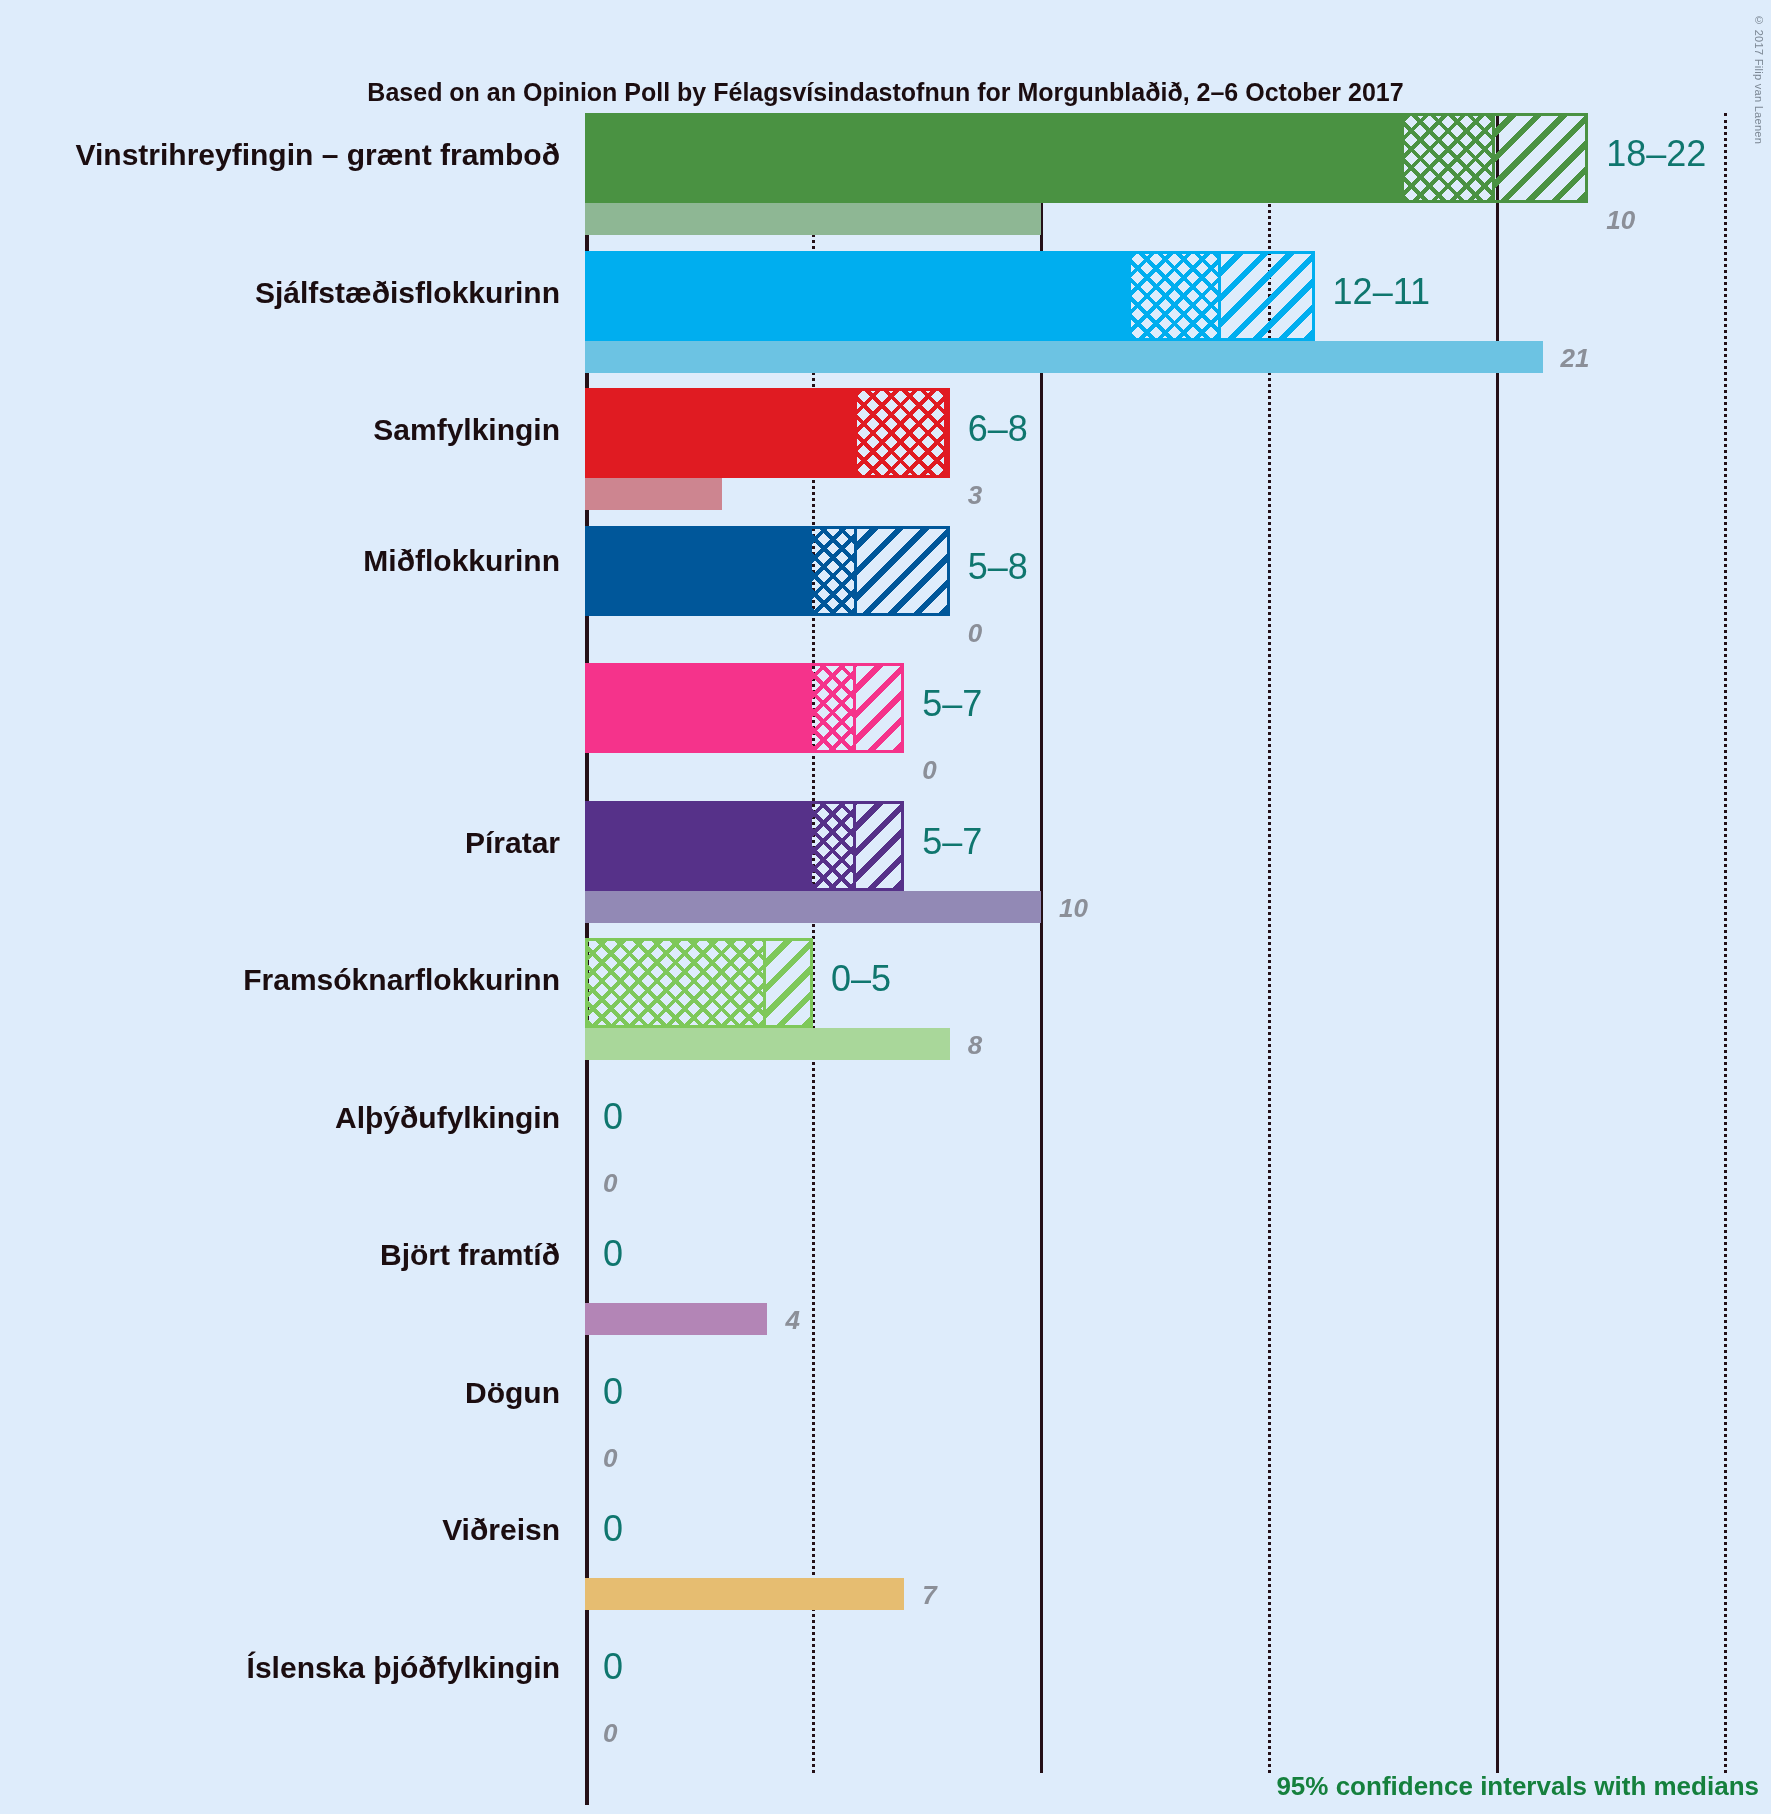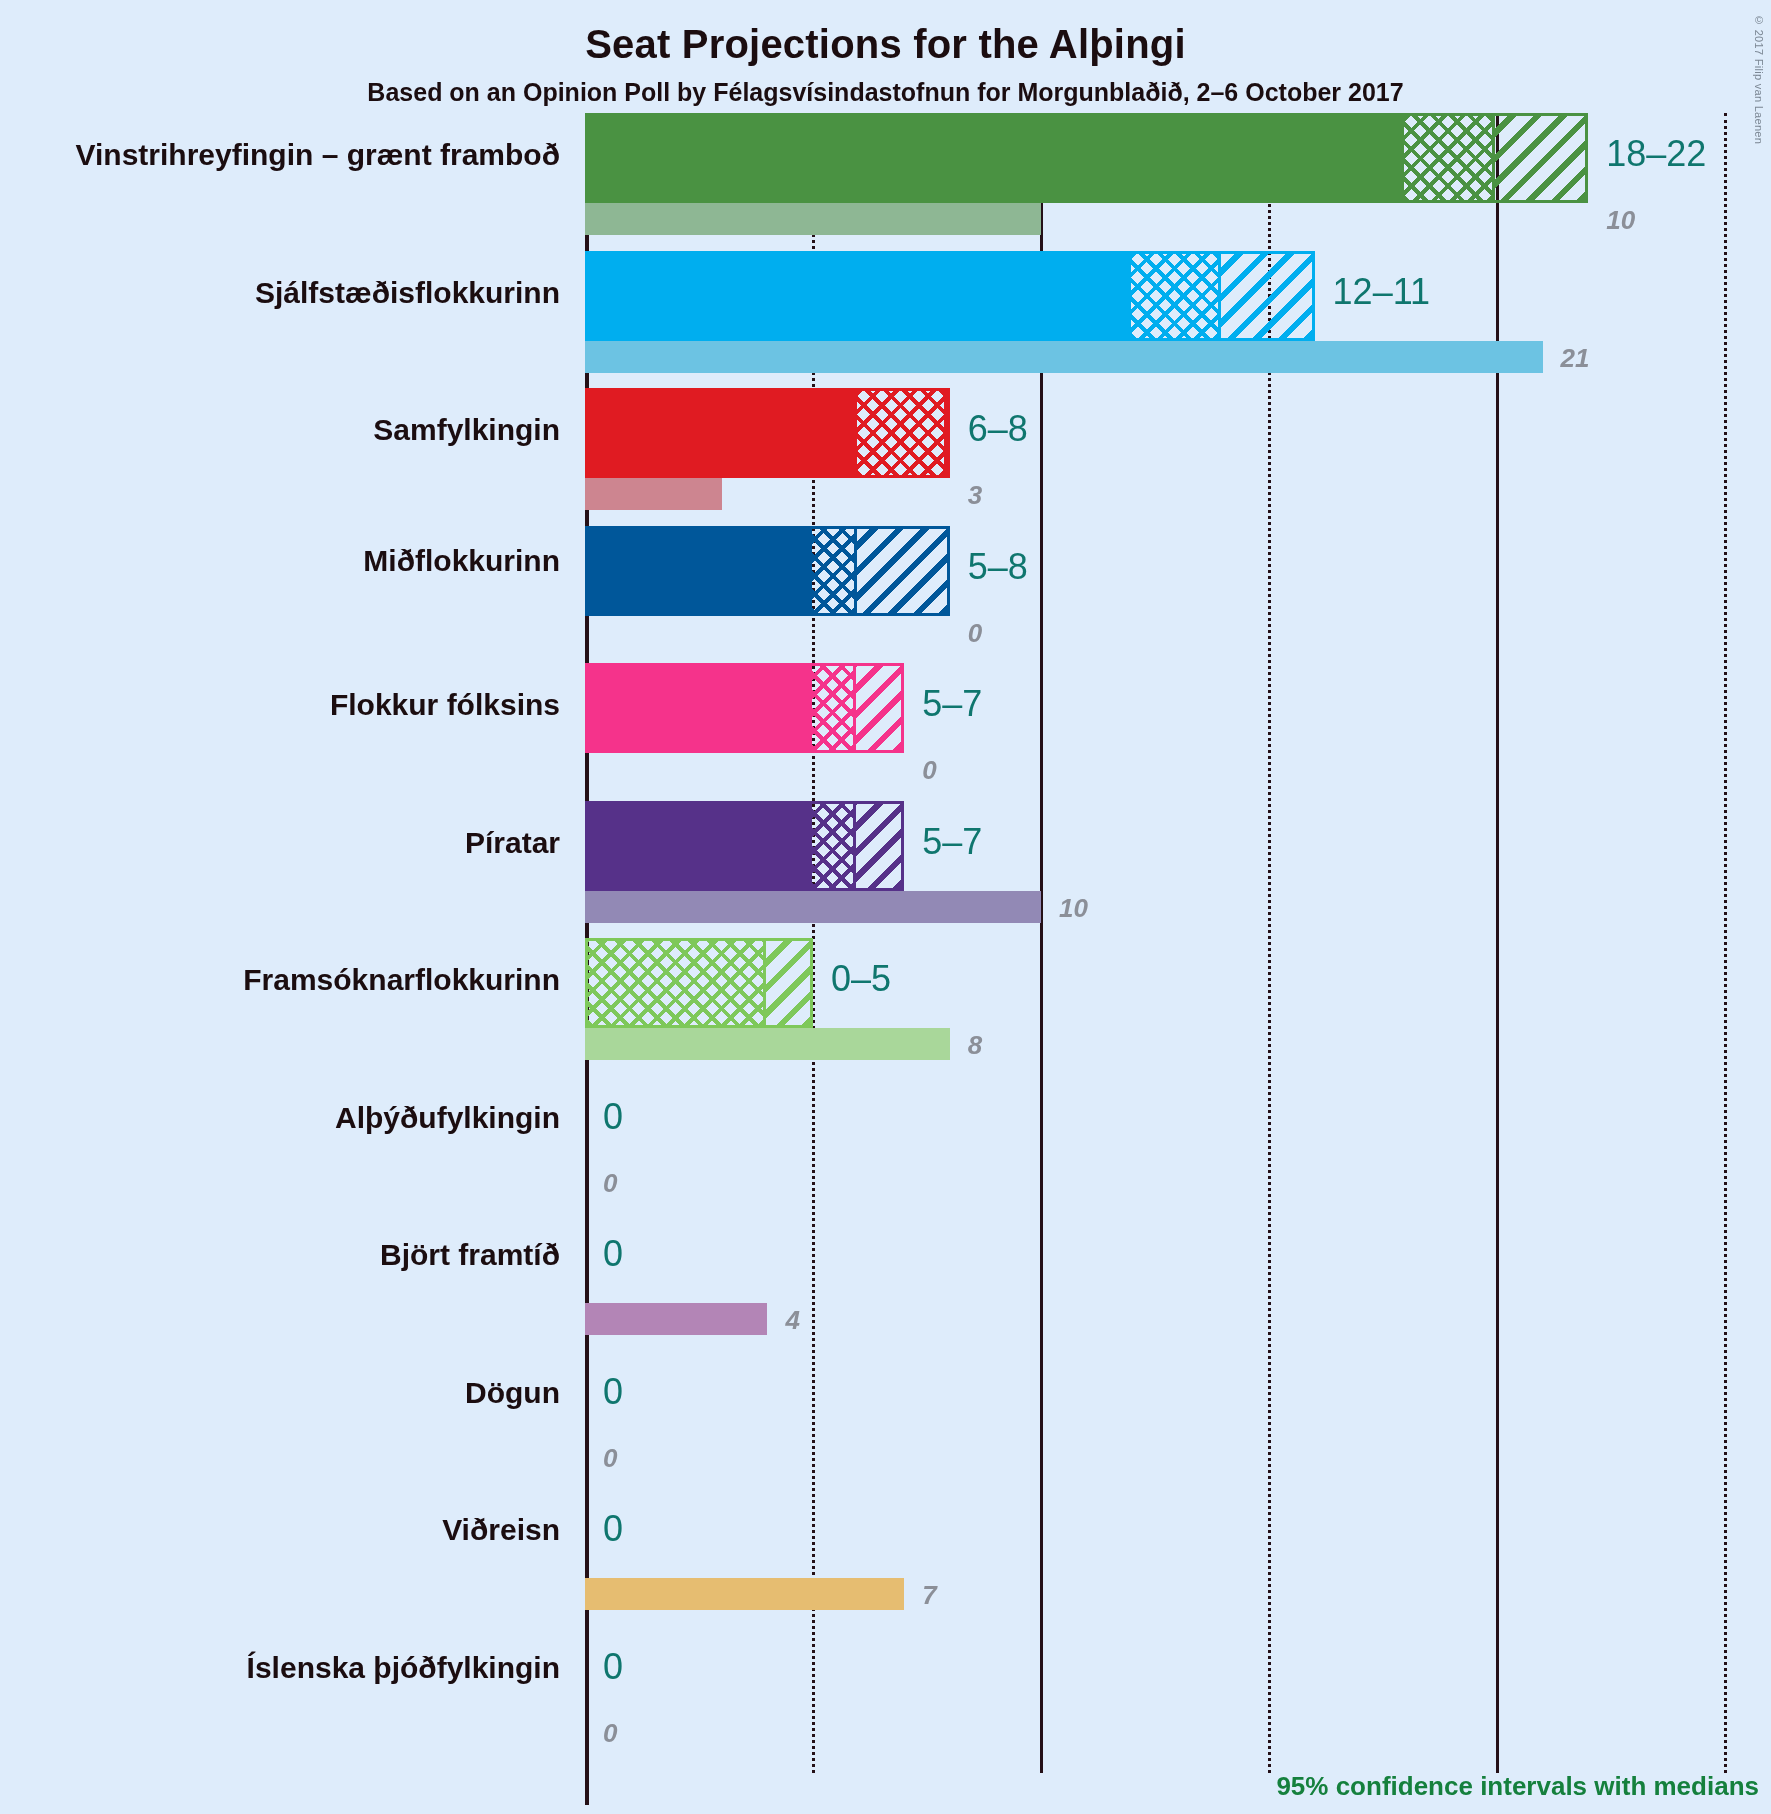--- a/index.html
+++ b/index.html
@@ -64,21 +64,20 @@
   #legend-note{
     position:absolute;right:12px;bottom:12px;
     font-size:26px;font-weight:bold;color:#15803d;
   }
 </style>
 </head>
 <body>
 
 <div id="plot">
 
-  <div id="chart-title">Seat Projections for the Alþingi</div>
   <div id="chart-subtitle">Based on an Opinion Poll by Félagsvísindastofnun for Morgunblaðið, 2–6 October 2017</div>
   <div id="copyright">© 2017 Filip van Laenen</div>
 
   <div id="gridlines">
       <div class="gridline solid" style="left: 1039.5px; top: 113px; height: 1660px;"></div>
       <div class="gridline solid" style="left: 1495.5px; top: 113px; height: 1660px;"></div>
       <div class="gridline dotted" style="left: 811.5px; top: 113px; height: 1660px;"></div>
       <div class="gridline dotted" style="left: 1267.5px; top: 113px; height: 1660px;"></div>
       <div class="gridline dotted" style="left: 1723.5px; top: 113px; height: 1660px;"></div>
     </div>
@@ -121,21 +120,20 @@
         <div class="row-label" style="top: 18px;">Miðflokkurinn</div>
         <div class="bar-main" style="left: 585px; top: 0px; width: 364.8px; border: 3px solid rgb(0, 87, 154);">
           <div class="seg solid" style="width: 228px; background: rgb(0, 87, 154);"></div>
           <div class="seg cross" style="width: 45.6px; background-image: repeating-linear-gradient(45deg, rgb(0, 87, 154) 0px, rgb(0, 87, 154) 4px, transparent 4px, transparent 13px), repeating-linear-gradient(-45deg, rgb(0, 87, 154) 0px, rgb(0, 87, 154) 4px, transparent 4px, transparent 13px); border-right: 3px solid rgb(0, 87, 154);"></div>
           <div class="seg diag" style="width: 91.2px; background-image: repeating-linear-gradient(-45deg, rgb(0, 87, 154) 0px, rgb(0, 87, 154) 6px, transparent 6px, transparent 18px);"></div>
         </div>
         <div class="val-range" style="left: 967.8px; top: 20px;">5–8</div>
         <div class="val-prev" style="left: 967.8px; top: 92px;">0</div>
       </div>
       <div class="row" style="top: 663px; height: 137.5px;">
-        <div class="row-label" style="top: 25px;">Flokkur fólksins</div>
         <div class="bar-main" style="left: 585px; top: 0px; width: 319.2px; border: 3px solid rgb(245, 51, 139);">
           <div class="seg solid" style="width: 228px; background: rgb(245, 51, 139);"></div>
           <div class="seg cross" style="width: 45.6px; background-image: repeating-linear-gradient(45deg, rgb(245, 51, 139) 0px, rgb(245, 51, 139) 4px, transparent 4px, transparent 13px), repeating-linear-gradient(-45deg, rgb(245, 51, 139) 0px, rgb(245, 51, 139) 4px, transparent 4px, transparent 13px); border-right: 3px solid rgb(245, 51, 139);"></div>
           <div class="seg diag" style="width: 45.6px; background-image: repeating-linear-gradient(-45deg, rgb(245, 51, 139) 0px, rgb(245, 51, 139) 6px, transparent 6px, transparent 18px);"></div>
         </div>
         <div class="val-range" style="left: 922.2px; top: 20px;">5–7</div>
         <div class="val-prev" style="left: 922.2px; top: 92px;">0</div>
       </div>
       <div class="row" style="top: 800.5px; height: 137.5px;">
         <div class="row-label" style="top: 25px;">Píratar</div>

